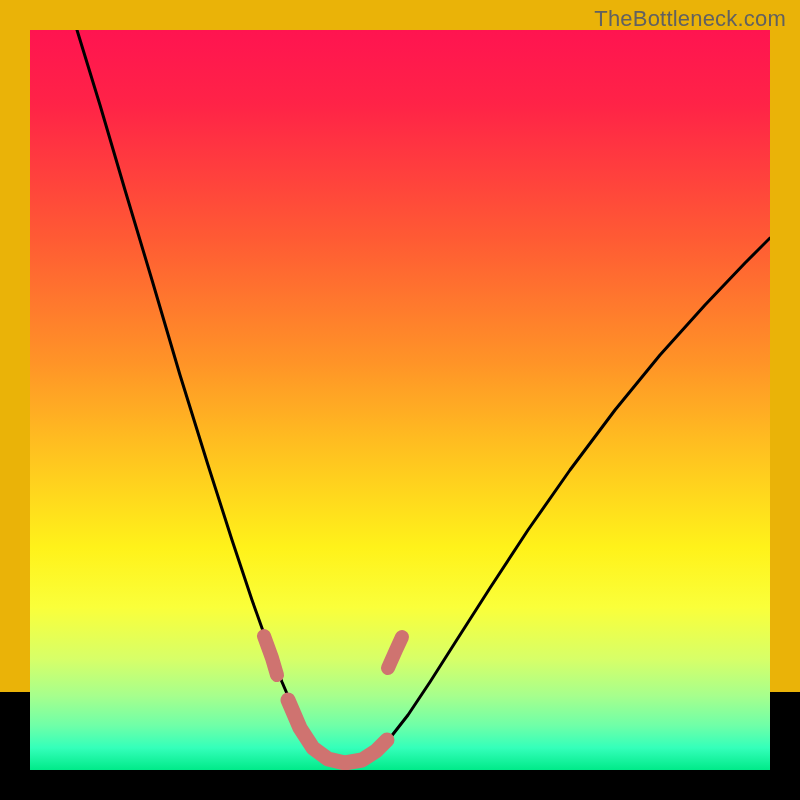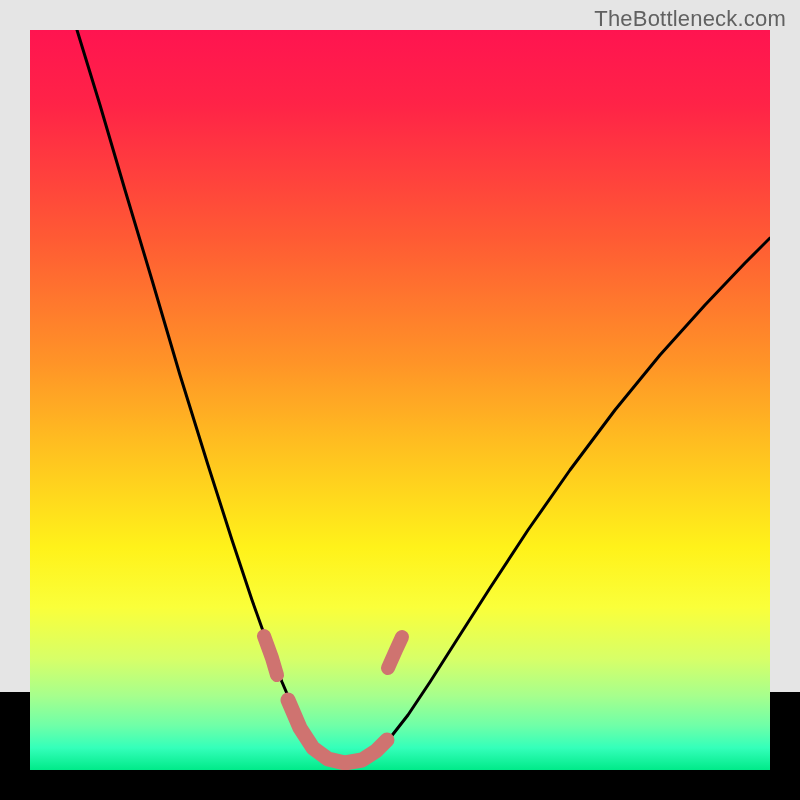--- a/index.html
+++ b/index.html
@@ -10,21 +10,21 @@
     overflow: hidden;
     background: #000;
     font-family: Arial, Helvetica, sans-serif;
   }
   .frame {
     position: absolute;
     left: 0;
     top: 0;
     width: 800px;
     height: 692px;
-    background: #e5e5e5;
+    background: #eab308;
     text-align: right;
   }
   .plot-area {
     position: absolute;
     left: 30px;
     top: 30px;
     width: 740px;
     height: 740px;
     overflow: hidden;
   }

